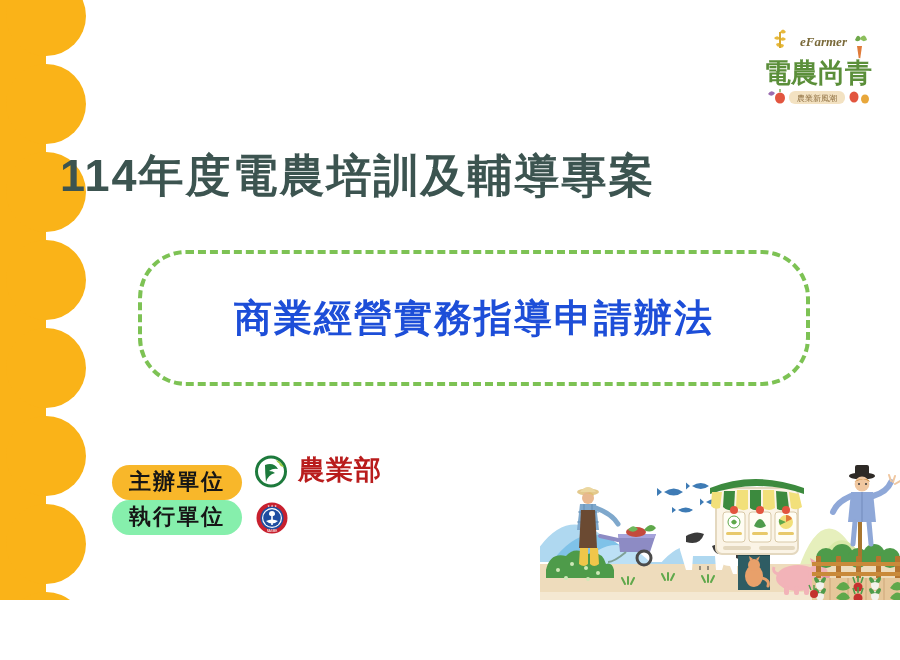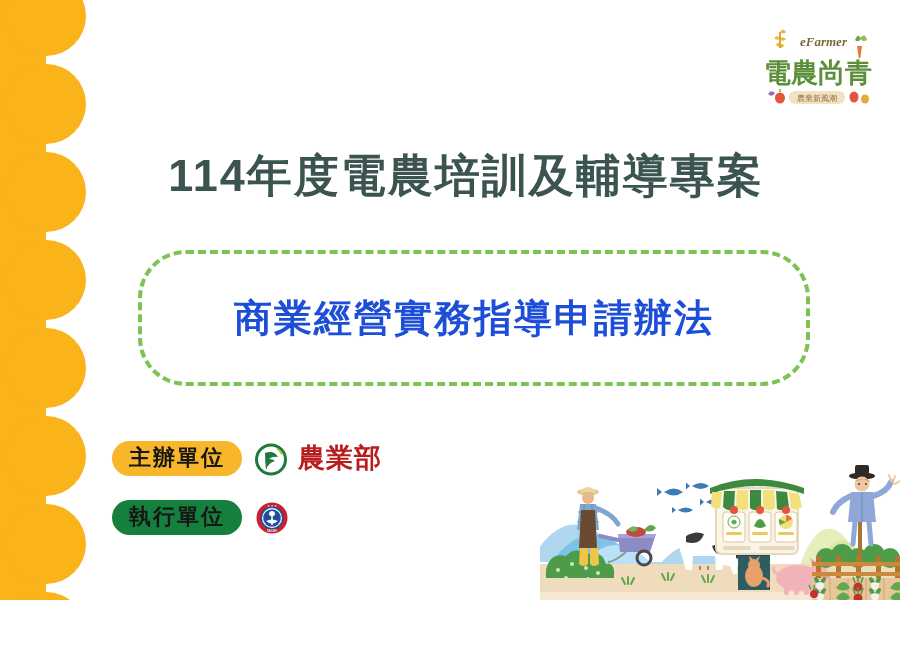--- a/index.html
+++ b/index.html
@@ -44,27 +44,27 @@
     right:22px;top:24px;
     width:122px;height:86px;
     z-index:6;
   }
   .logo svg{display:block;width:122px;height:86px;}
 
   
   .title{
     position:absolute;
     left:0;right:0;top:148px;
-    text-align:center;
+    text-align:left;
     color:#3C5450;
     font-size:45px;
     font-weight:bold;
     letter-spacing:2px;
     line-height:1.25;
-    padding-left:32px;
+    padding-left:60px;
     box-sizing:border-box;
     z-index:5;
     white-space:nowrap;
   }
 
   
   .subtitle-box{
     position:absolute;
     left:138px;top:250px;
     width:672px;height:136px;
@@ -185,32 +185,32 @@
     </svg>
   </div>
 
   <div class="title" style="color: rgb(60, 84, 80);">114年度電農培訓及輔導專案</div>
 
   <div class="subtitle-box" style="border-color: rgb(125, 194, 84);">
     <span class="subtitle" style="color: #1d4ed8;">商業經營實務指導申請辦法</span>
   </div>
 
   <div class="org-row row1">
-    <span class="badge" style="background: rgb(248, 183, 42);">主辦單位</span>
+    <span class="badge" style="background: rgb(248, 183, 42); margin-top: 24px;">主辦單位</span>
     <svg class="org-logo" viewBox="0 0 34 34" xmlns="http://www.w3.org/2000/svg">
       <circle cx="17" cy="17.5" r="14.5" fill="none" stroke="#1D7A3C" stroke-width="3"></circle>
       <path d="M11 11 q9 -3 13 4 q-5 -1 -9 2 q4 0 6 2 q-7 2 -9 9 q-1 -9 -1 -17z" fill="#1D7A3C"></path>
       <path d="M22 6 q4 1 6 4 q-4 0 -6 -4z" fill="#9CC93F"></path>
       <path d="M25 9 q4 1 5 4 q-4 0 -5 -4z" fill="#9CC93F"></path>
     </svg>
     <span class="org-name">農業部</span>
   </div>
 
   <div class="org-row row2">
-    <span class="badge" style="background: #15803d; font-family: Liberation Serif, serif;">執行單位</span>
+    <span class="badge" style="background: #86efac; font-family: Liberation Serif, serif;">執行單位</span>
     <svg class="org-logo sme" viewBox="0 0 32 32" xmlns="http://www.w3.org/2000/svg">
       <circle cx="16" cy="16" r="15.5" fill="#C8202E"></circle>
       <circle cx="16" cy="16" r="11.5" fill="#1F4EA1"></circle>
       <circle cx="16" cy="16" r="10" fill="#FFFFFF"></circle>
       <circle cx="16" cy="16" r="8.8" fill="#1F4EA1"></circle>
       <path d="M16 9 q3 0 3 3 q0 2 -3 2 q-3 0 -3 -2 q0 -3 3 -3z" fill="#FFFFFF"></path>
       <path d="M10 19 q6 -3 12 0 q-6 5 -12 0z" fill="#FFFFFF"></path>
       <rect x="15.2" y="14" width="1.6" height="9" fill="#FFFFFF"></rect>
       <g fill="#FFFFFF" font-size="3" font-family="'Liberation Sans',sans-serif">
         <text x="16" y="4.6" text-anchor="middle">★ ★ ★</text>

